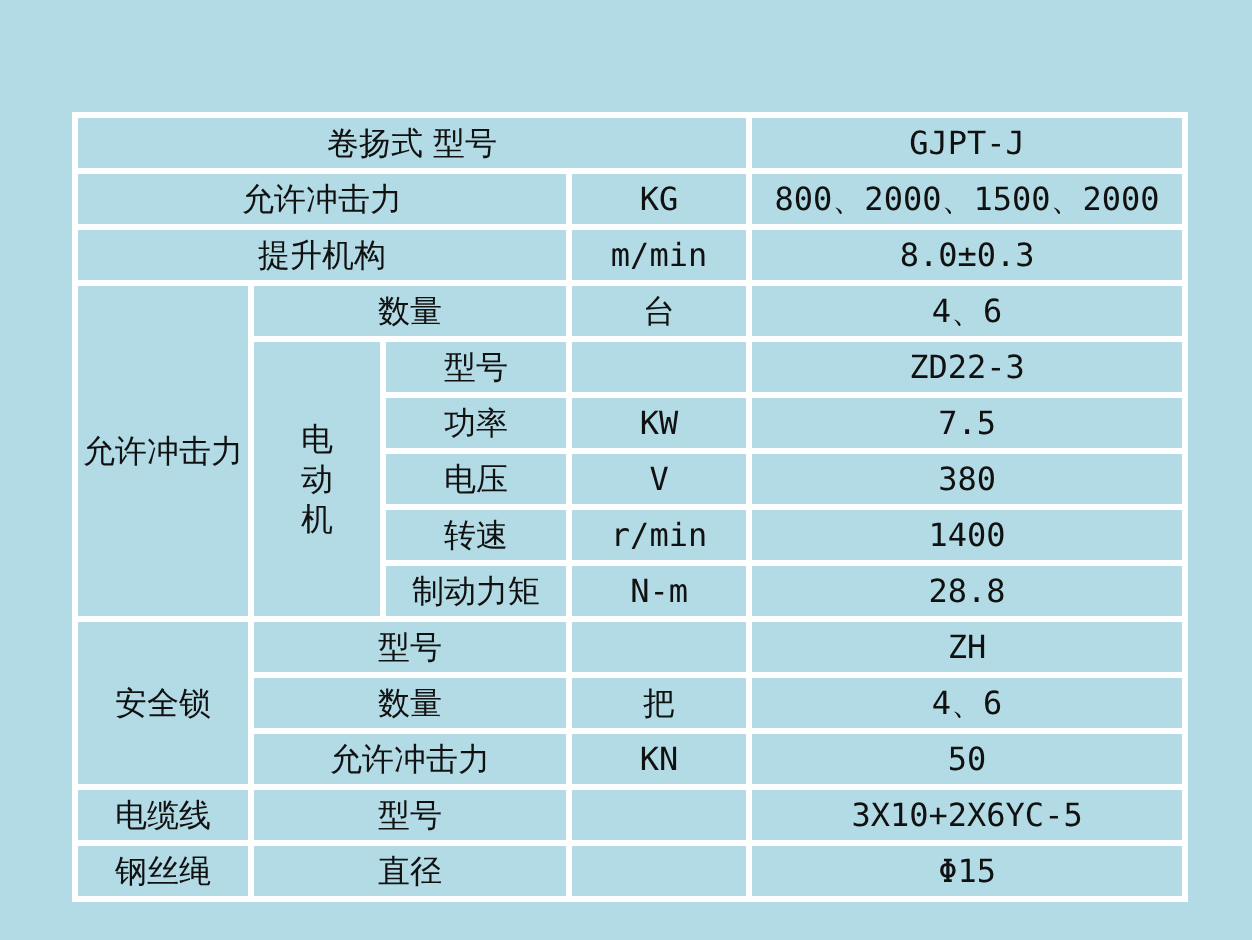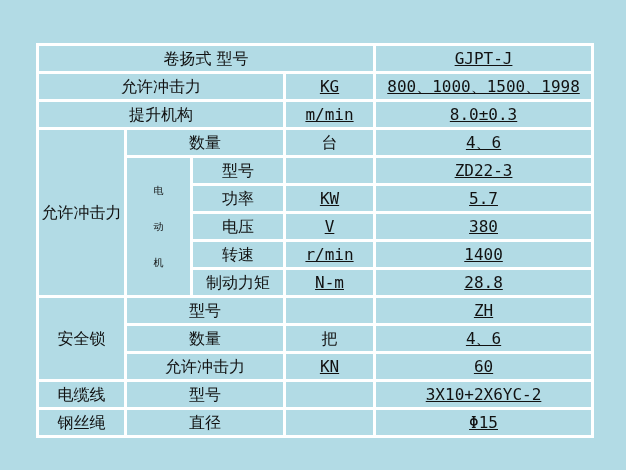--- a/index.html
+++ b/index.html
@@ -8,21 +8,21 @@
     height: 470px;
     background: #b2dbe5;
     position: relative;
     overflow: hidden;
     font-family: "DejaVu Sans", "Liberation Sans", sans-serif;
     color: #111111;
   }
   table.spec {
     position: absolute;
     left: 36px;
-    top: 43px;
+    top: 56px;
     width: 555px;
     border-collapse: collapse;
     table-layout: fixed;
   }
   table.spec td {
     border: 3px solid #ffffff;
     background: #b2dbe5;
     text-align: center;
     vertical-align: middle;
     padding: 0;
@@ -32,30 +32,29 @@
     overflow: hidden;
     white-space: nowrap;
   }
   td.cn {
     font-family: "DejaVu Sans", "Liberation Sans", sans-serif;
     letter-spacing: 0px;
   }
   td.val {
     font-family: "DejaVu Sans Mono", "Liberation Mono", monospace;
     font-size: 15px;
-    text-decoration: underline;
   }
   td.motor-cell { white-space: normal; }
   .vertical-text {
     display: inline-block;
     width: 1.05em;
-    line-height: 36px;
+    line-height: 20px;
     word-break: break-all;
     white-space: normal;
-    font-size: 10px;
+    font-size: 16px;
   }
 </style>
 </head>
 <body>
 
 <table class="spec">
   <colgroup>
     <col style="width:88px">
     <col style="width:66px">
     <col style="width:93px">
@@ -65,21 +64,21 @@
 
   <tbody>
       <tr>
     <td class="cn" colspan="4">卷扬式 型号</td>
     <td class="val">GJPT-J</td>
   </tr>
 
   <tr>
     <td class="cn" colspan="3">允许冲击力</td>
     <td class="val">KG</td>
-    <td class="val">800、1000、1500、1998</td>
+    <td class="val">800、2000、1500、2000</td>
   </tr>
 
   <tr>
     <td class="cn" colspan="3">提升机构</td>
     <td class="val">m/min</td>
     <td class="val">8.0±0.3</td>
   </tr>
 
   <tr>
     <td class="cn" rowspan="6">允许冲击力</td>
@@ -93,21 +92,21 @@
       <span class="vertical-text">电动机</span>
     </td>
     <td class="cn">型号</td>
     <td class="val"></td>
     <td class="val">ZD22-3</td>
   </tr>
 
   <tr>
     <td class="cn">功率</td>
     <td class="val">KW</td>
-    <td class="val">5.7</td>
+    <td class="val">7.5</td>
   </tr>
 
   <tr>
     <td class="cn">电压</td>
     <td class="val">V</td>
     <td class="val">380</td>
   </tr>
 
   <tr>
     <td class="cn">转速</td>
@@ -130,28 +129,28 @@
 
   <tr>
     <td class="cn" colspan="2">数量</td>
     <td class="cn">把</td>
     <td class="val">4、6</td>
   </tr>
 
   <tr>
     <td class="cn" colspan="2">允许冲击力</td>
     <td class="val">KN</td>
-    <td class="val">60</td>
+    <td class="val">50</td>
   </tr>
 
   <tr>
     <td class="cn">电缆线</td>
     <td class="cn" colspan="2">型号</td>
     <td class="val"></td>
-    <td class="val">3X10+2X6YC-2</td>
+    <td class="val">3X10+2X6YC-5</td>
   </tr>
 
   <tr>
     <td class="cn">钢丝绳</td>
     <td class="cn" colspan="2">直径</td>
     <td class="val"></td>
     <td class="val">Φ15</td>
   </tr>
 </tbody>
   </table>

